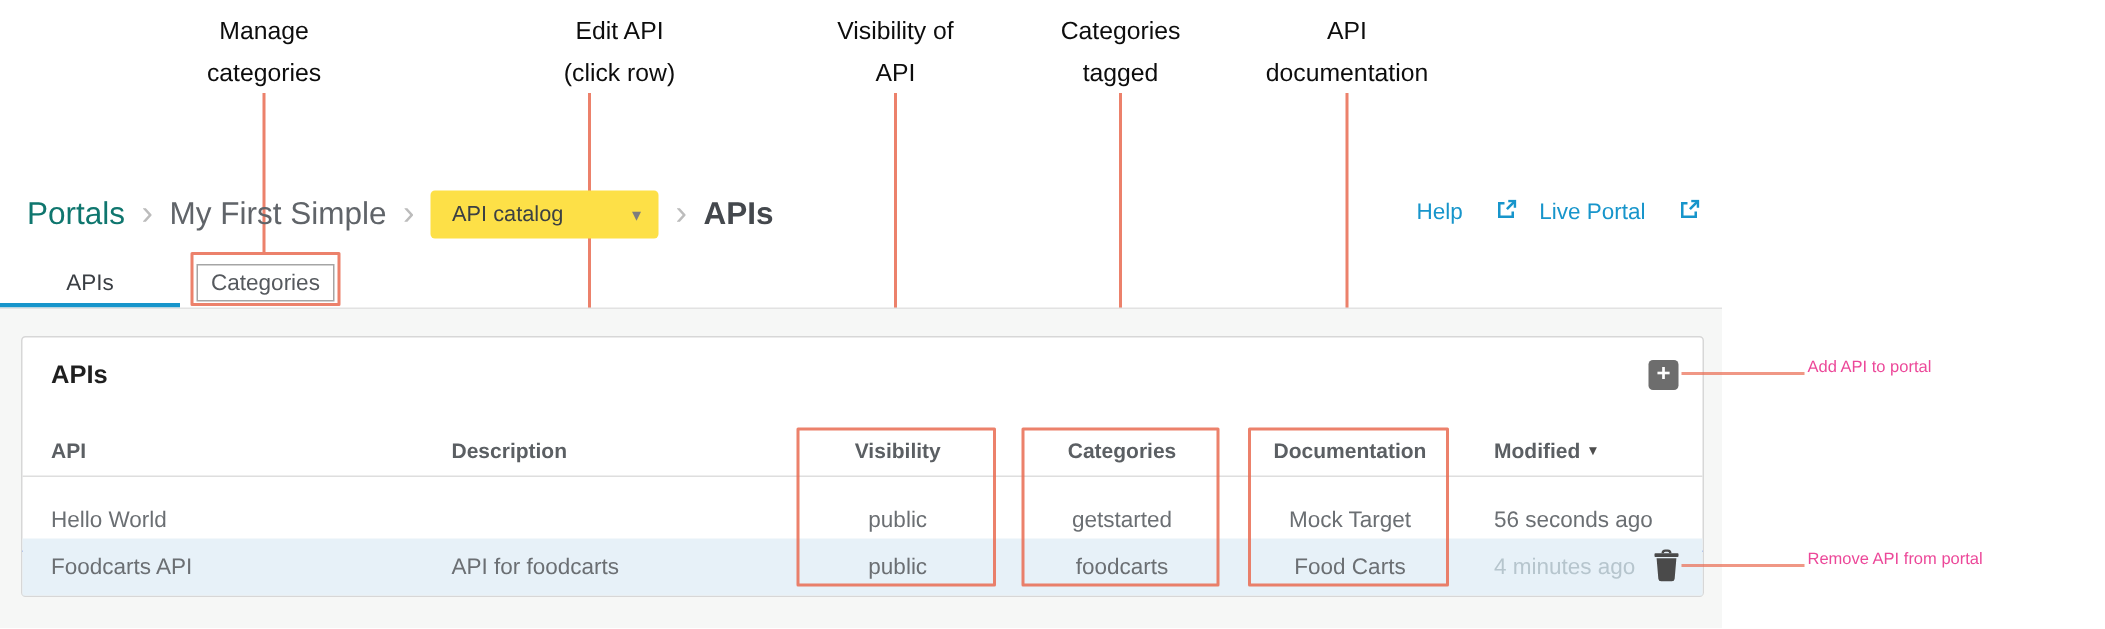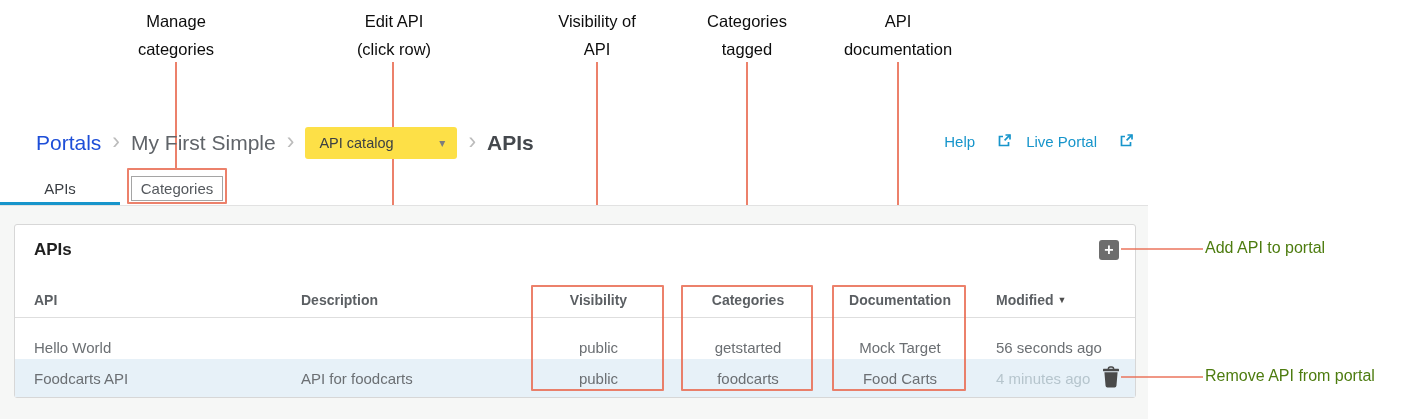--- a/index.html
+++ b/index.html
@@ -14,32 +14,32 @@
     position:relative;width:1403px;height:419px;overflow:hidden;background:#fff;
     font-family:"Liberation Sans",sans-serif;
   }
 
   
   .ann-label{
     position:absolute;top:7px;transform:translateX(-50%);
     text-align:center;font-size:16.5px;line-height:28px;color:#0d0d0d;white-space:nowrap;
   }
   .ann-side{
-    position:absolute;font-size:16px;color:#4d7c0f;white-space:nowrap;
+    position:absolute;font-size:11px;color:#ec4899;white-space:nowrap;
   }
   .vline{position:absolute;width:2px;background:var(--annotation-red);opacity:.85;}
   .hline{position:absolute;height:2px;background:var(--annotation-red);opacity:.7;}
   .red-box{position:absolute;border:2px solid var(--annotation-red);opacity:.85;border-radius:1px;}
 
   
   .breadcrumb{
     position:absolute;left:18px;top:126px;height:34px;
     display:flex;align-items:center;gap:11px;font-size:21px;white-space:nowrap;
   }
-  .bc-root{color:#1d4ed8;cursor:pointer;margin-left:18px;}
+  .bc-root{color:#0f766e;cursor:pointer;}
   .bc-sep{color:#bcbcbc;font-size:23px;line-height:1;padding-bottom:3px;}
   .bc-portal{color:#606469;cursor:pointer;}
   .bc-dropdown{
     height:32px;width:152px;background:#fde047;border-radius:3px;cursor:pointer;
     display:flex;align-items:center;justify-content:space-between;
     padding:0 12px 0 14px;font-size:14.5px;color:#3c4043;
   }
   .bc-caret{color:#7d7d7d;font-size:12px;}
   .bc-current{color:#44484d;font-weight:bold;}
 
@@ -98,21 +98,21 @@
 </style>
 </head>
 <body>
 
 <div class="stage">
 
   <div class="ann-label" style="left:176px">
     <div>Manage</div>
     <div>categories</div>
   </div>
-  <div class="ann-label" style="left:394px">
+  <div class="ann-label" style="left:413px">
     <div>Edit API</div>
     <div>(click row)</div>
   </div>
   <div class="ann-label" style="left:597px">
     <div>Visibility of</div>
     <div>API</div>
   </div>
   <div class="ann-label" style="left:747px">
     <div>Categories</div>
     <div>tagged</div>

